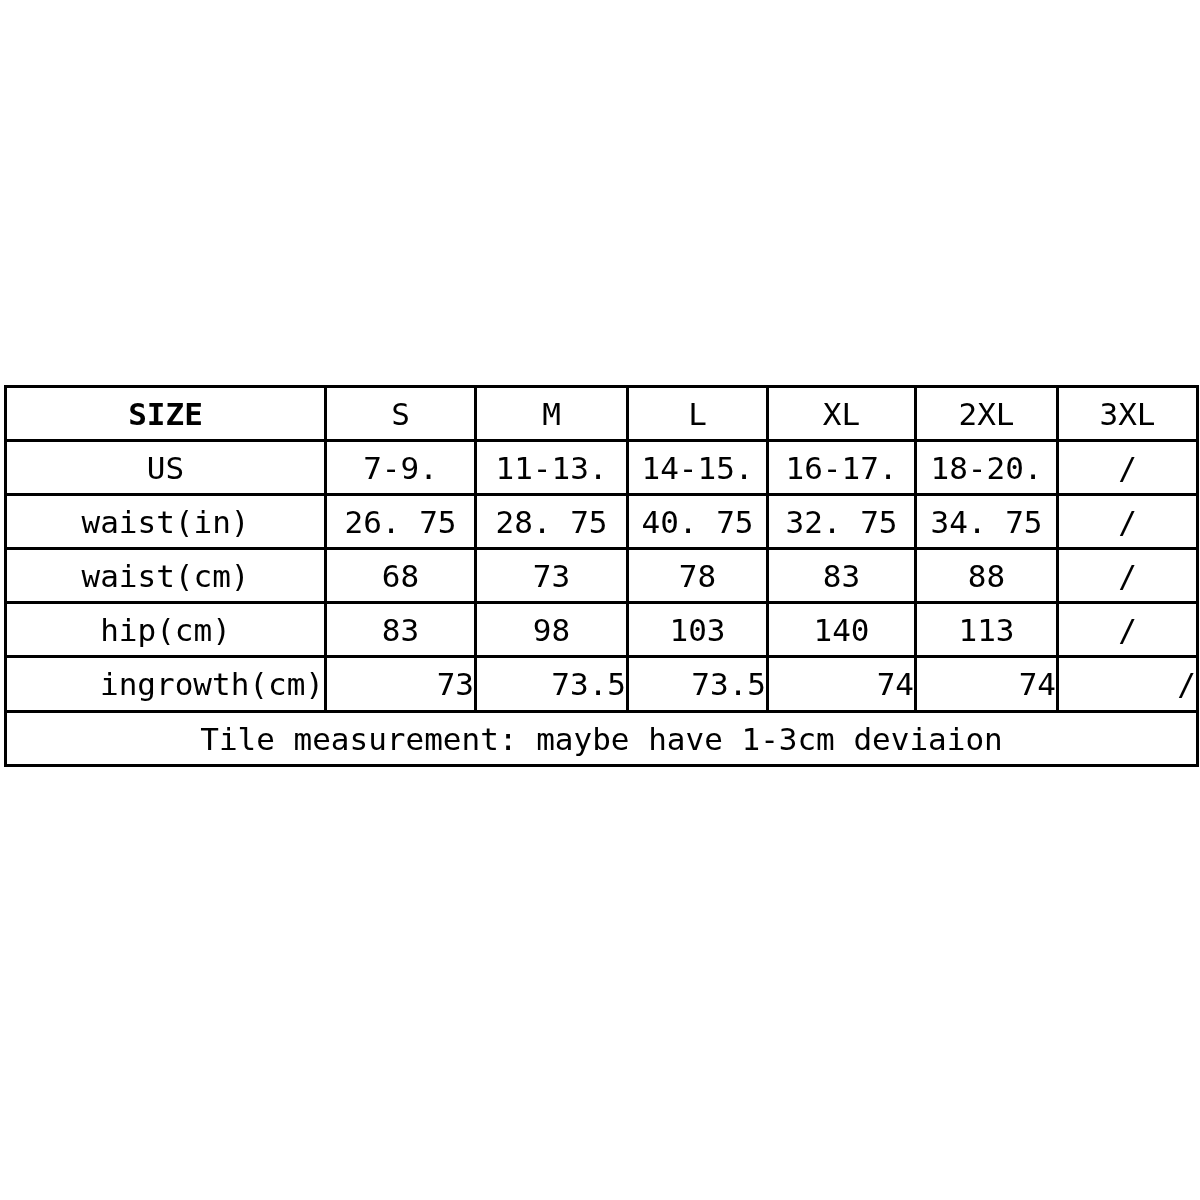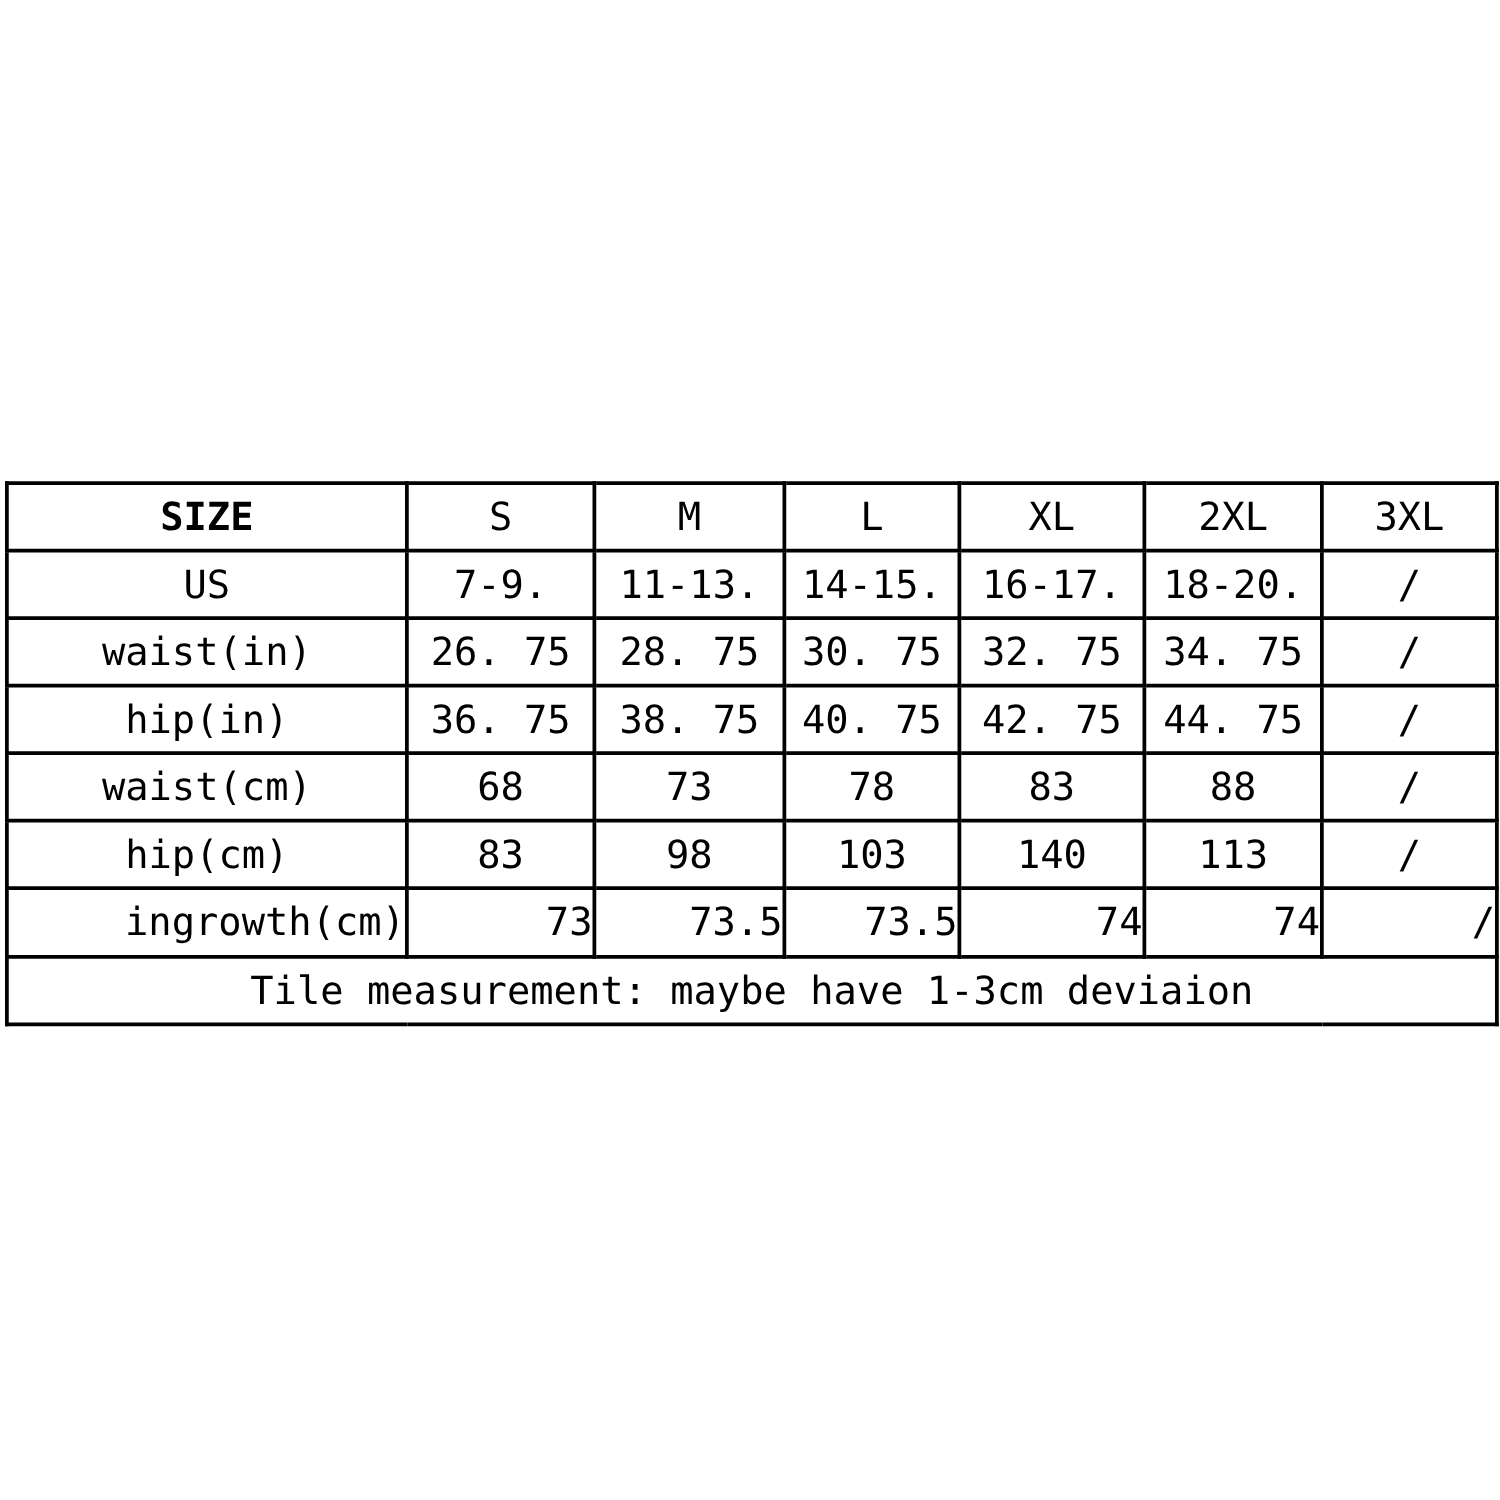--- a/index.html
+++ b/index.html
@@ -122,35 +122,26 @@
           <td class="mono-num">14-15.</td>
           <td class="mono-num">16-17.</td>
           <td class="mono-num">18-20.</td>
           <td class="slash">/</td>
         </tr>
 
         <tr>
           <td class="label-cell">waist(in)</td>
           <td class="mono-num">26. 75</td>
           <td class="mono-num">28. 75</td>
-          <td class="mono-num">30. 75</td>
+          <td class="mono-num">40. 75</td>
           <td class="mono-num">32. 75</td>
           <td class="mono-num">34. 75</td>
           <td class="slash">/</td>
         </tr>
 
-        <tr>
-          <td class="label-cell">hip(in)</td>
-          <td class="mono-num">36. 75</td>
-          <td class="mono-num">38. 75</td>
-          <td class="mono-num">40. 75</td>
-          <td class="mono-num">42. 75</td>
-          <td class="mono-num">44. 75</td>
-          <td class="slash">/</td>
-        </tr>
 
         <tr>
           <td class="label-cell">waist(cm)</td>
           <td class="num">68</td>
           <td class="num">73</td>
           <td class="num">78</td>
           <td class="num">83</td>
           <td class="num">88</td>
           <td class="slash">/</td>
         </tr>

